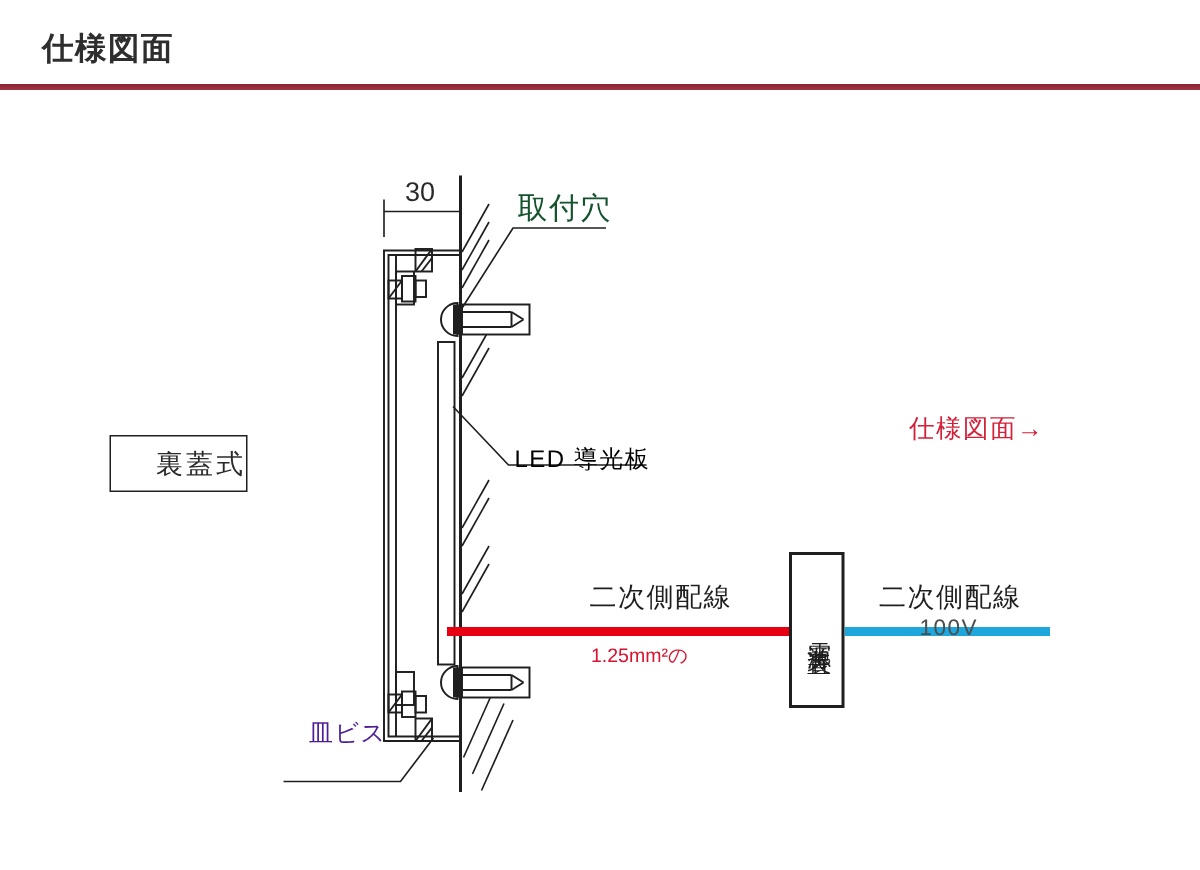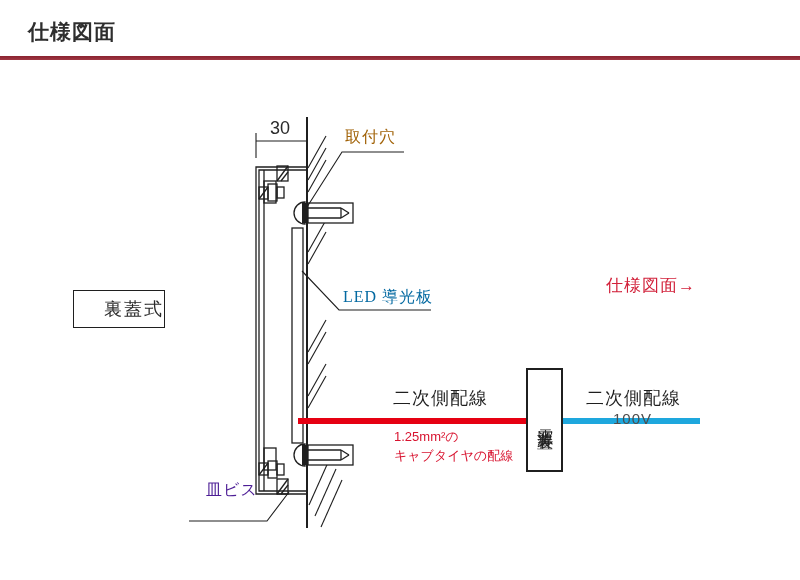--- a/index.html
+++ b/index.html
@@ -11,22 +11,22 @@
               color:#2e2e2e;letter-spacing:1px;}
   .title-rule{position:absolute;left:0;top:56px;width:800px;height:4px;
               background:linear-gradient(#8a2230,#a03743);}
 
   
   svg.drawing{position:absolute;left:0;top:0;}
 
   
   .lbl{position:absolute;white-space:nowrap;line-height:1.25;}
   .lbl-dim30{left:260px;top:117px;width:40px;text-align:center;font-size:18px;color:#2a2a2a;}
-  .lbl-mounting-hole{left:345px;top:127px;font-size:16px;color:#a16207;letter-spacing:1px;}
-  .lbl-led-plate{left:343px;top:287px;font-size:16px;color:#0369a1;letter-spacing:1px;font-family:Liberation Serif, serif;}
+  .lbl-mounting-hole{left:345px;top:127px;font-size:20px;color:#14532d;letter-spacing:1px;}
+  .lbl-led-plate{left:343px;top:297px;font-size:16px;color:#000000;letter-spacing:1px;}
   .lbl-countersunk{left:206px;top:480px;font-size:16px;color:#4c1d95;letter-spacing:1px;}
   .type-box{position:absolute;left:73px;top:290px;width:90px;height:36px;
             border:1.5px solid #1f1f1f;display:flex;align-items:center;justify-content:flex-end;
             font-size:18px;color:#2a2a2a;letter-spacing:2px;background:#fff;}
   .lbl-secondary{left:393px;top:387px;font-size:18px;color:#1f1f1f;letter-spacing:1px;}
   .lbl-primary{left:586px;top:387px;font-size:18px;color:#1f1f1f;letter-spacing:1px;}
   .lbl-voltage{left:613px;top:410px;font-size:15px;color:#4d4d4d;letter-spacing:1px;}
   .lbl-cable-note{left:394px;top:428px;font-size:13px;color:#d8132f;line-height:1.45;}
   .lbl-dist-board{left:606px;top:275px;font-size:17px;color:#d2213a;letter-spacing:1px;}
 
@@ -145,21 +145,20 @@
   <div class="type-box">
     <span>裏蓋式</span>
   </div>
   <div class="lbl lbl-led-plate">LED 導光板</div>
   <div class="lbl lbl-countersunk">皿ビス</div>
 
   <div class="lbl lbl-dist-board">仕様図面→</div>
   <div class="lbl lbl-secondary">二次側配線</div>
   <div class="lbl lbl-cable-note">
     <div>1.25mm²の</div>
-    <div>キャブタイヤの配線</div>
   </div>
 
   <div class="power-box">
     <span>電源装置</span>
   </div>
 
   <div class="lbl lbl-primary">二次側配線</div>
   <div class="lbl lbl-voltage">100V</div>
 
 </div>

